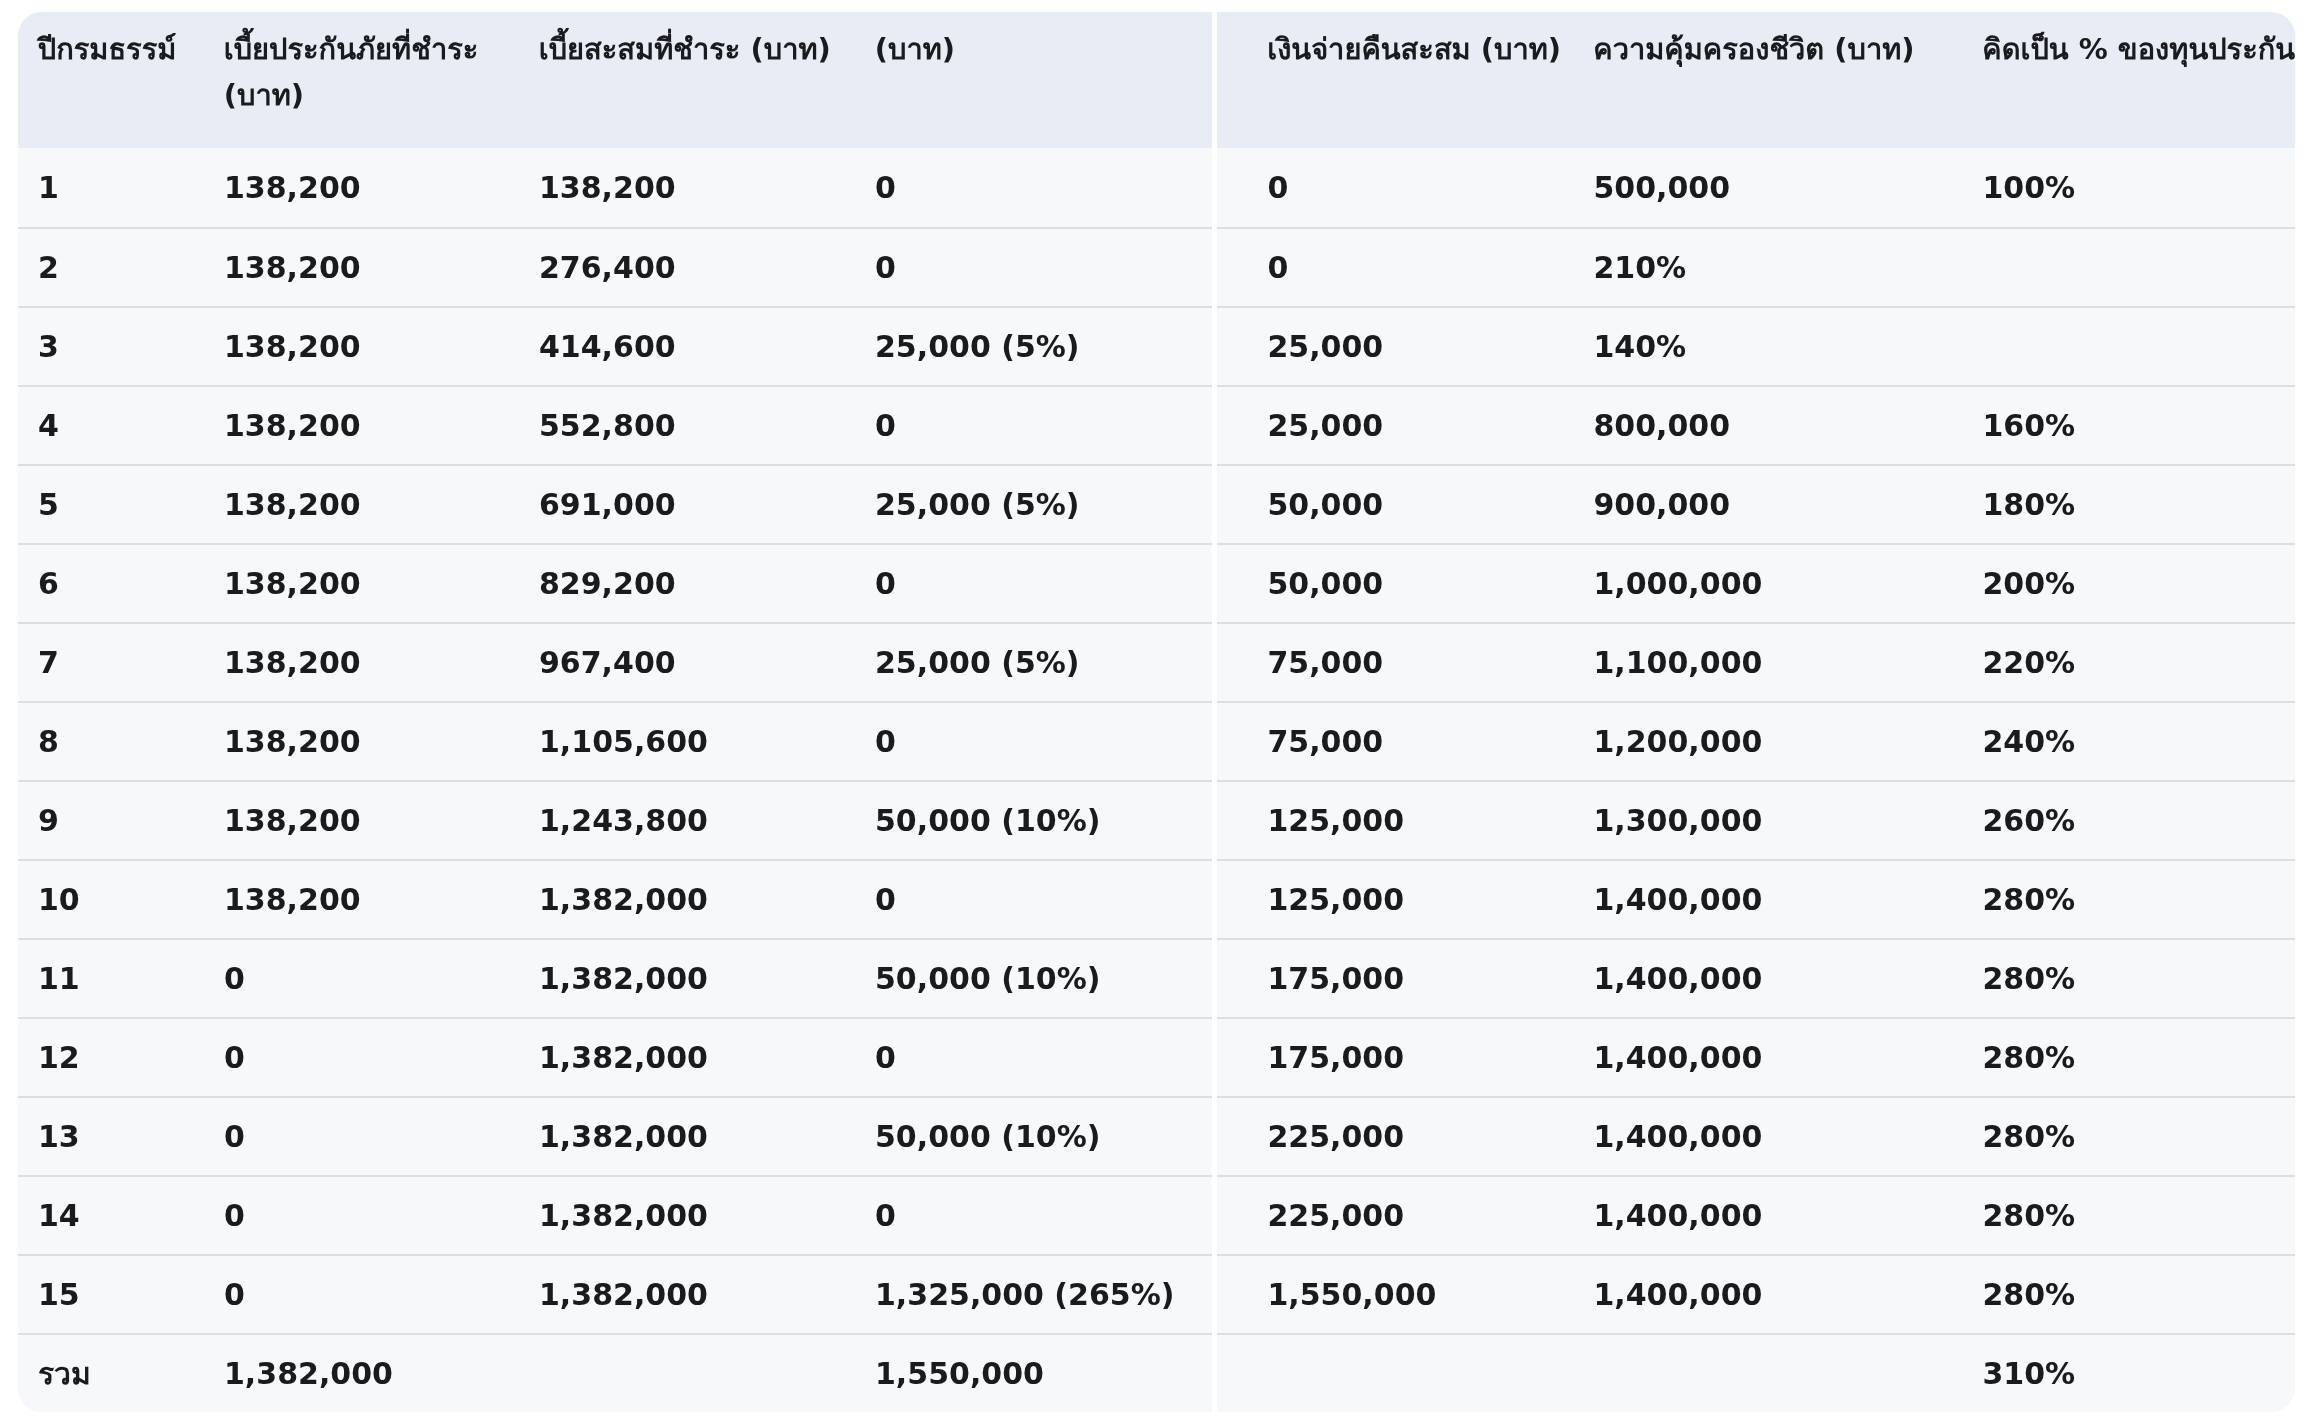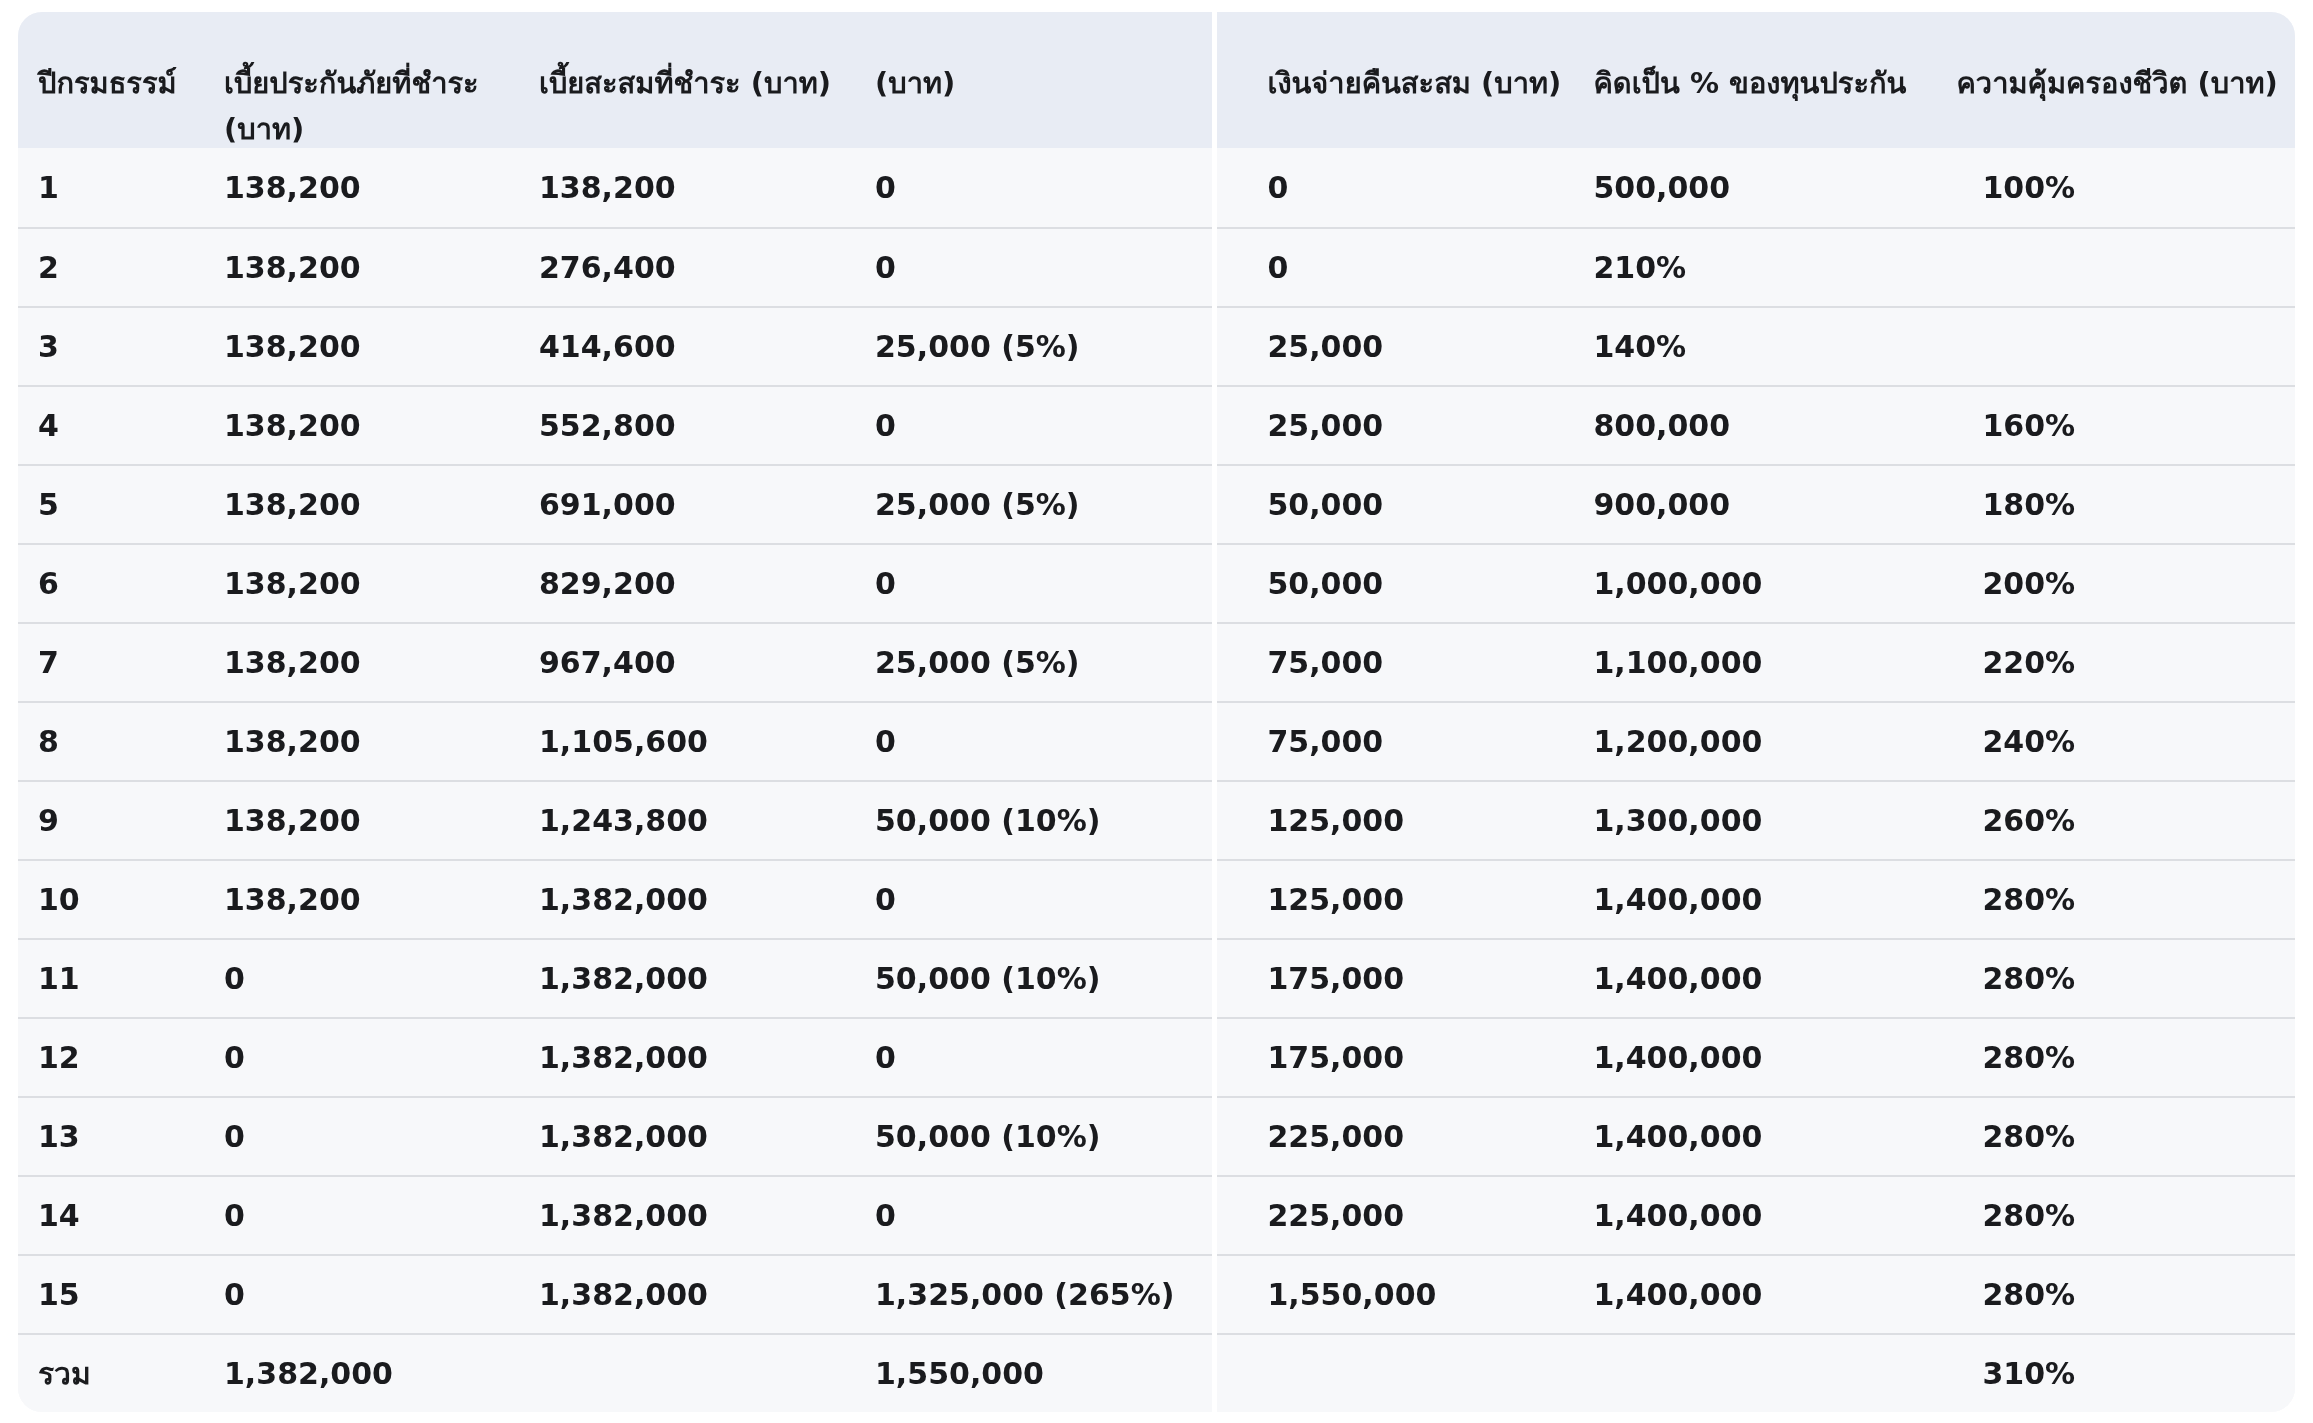--- a/index.html
+++ b/index.html
@@ -11,21 +11,21 @@
     width:2313px;height:1423px;background:var(--page-bg);
     font-family:"DejaVu Sans","Liberation Sans",sans-serif;
     color:var(--text);overflow:hidden;
   }
   .page{display:flex;gap:5px;margin:12px 18px 0 18px;}
   .tbl{overflow:hidden;background:var(--row-bg);}
   .tbl-left{width:1195px;border-radius:24px 0 0 24px;}
   .tbl-right{width:1078px;border-radius:0 24px 24px 0;}
   .thead{
     display:flex;background:var(--header-bg);height:136px;box-sizing:border-box;
-    padding-top:48px;font-weight:700;font-size:29px;line-height:46px;
+    padding-top:14px;font-weight:700;font-size:29px;line-height:46px;justify-content:center;
   }
   .th{box-sizing:border-box;display:block;}
   .th span{display:block;white-space:nowrap;}
   .th span:empty{display:none;}
   .tr{
     display:flex;height:79px;box-sizing:border-box;align-items:center;
     background:var(--row-bg);font-size:30px;font-weight:600;
   }
   .tr + .tr{border-top:2px solid var(--divider);}
   .td{box-sizing:border-box;white-space:nowrap;}
@@ -160,25 +160,25 @@
           <div class="td c3">1,550,000</div>
         </div>
       </div>
   </div>
 
   <div class="tbl tbl-right">
     <div class="thead">
       <div class="th c0">
         <span>เงินจ่ายคืนสะสม (บาท)</span>
       </div>
+      <div class="th c1">
+        <span>ความคุ้มครองชีวิต (บาท)</span>
+      </div>
       <div class="th c2">
         <span>คิดเป็น % ของทุนประกัน</span>
-      </div>
-      <div class="th c1">
-        <span>ความคุ้มครองชีวิต (บาท)</span>
       </div>
     </div>
     <div id="tbody-right">
         <div class="tr">
           <div class="td c0">0</div>
           <div class="td c1">500,000</div>
           <div class="td c2">100%</div>
         </div>
         <div class="tr">
           <div class="td c0">0</div>

